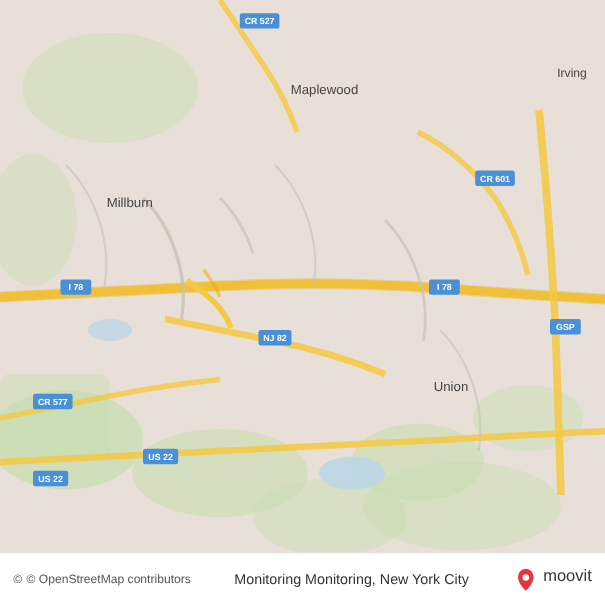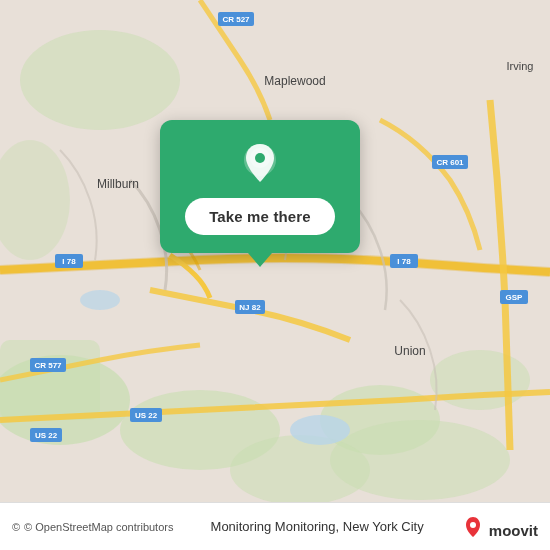--- a/index.html
+++ b/index.html
@@ -94,24 +94,24 @@
     }
 
     #location-info {
       font-size: 13px;
       color: #333;
       font-weight: 500;
     }
 
     #moovit-logo {
       display: flex;
-      align-items: flex-end;
+      align-items: flex-start;
       gap: 4px;
       font-size: 15px;
-      font-weight: bold;
+      font-weight: normal;
       color: #333;
     }
 
     #moovit-icon {
       width: 24px;
       height: 24px;
     }
   </style>
 </head>
 <body>
@@ -187,30 +187,20 @@
     <rect x="218" y="12" width="36" height="14" rx="2" fill="#4a90d9"></rect>
     <text x="236" y="22" text-anchor="middle" font-size="8" font-weight="bold" fill="white">CR 527</text>
 
     <text x="295" y="85" text-anchor="middle" font-size="12" fill="#444" font-weight="500">Maplewood</text>
     <text x="118" y="188" text-anchor="middle" font-size="12" fill="#444" font-weight="500">Millburn</text>
     <text x="410" y="355" text-anchor="middle" font-size="12" fill="#444" font-weight="500">Union</text>
     <text x="520" y="70" text-anchor="middle" font-size="11" fill="#444">Irving</text>
 
   </svg>
 
-  <div id="popup-card">
-
-    <svg id="popup-pin" viewBox="0 0 48 48" xmlns="http://www.w3.org/2000/svg">
-      <circle cx="24" cy="22" r="16" fill="white" opacity="0.25"></circle>
-      <circle cx="24" cy="20" r="10" fill="white" opacity="0.3"></circle>
-      <path d="M24 6 C16 6 10 12 10 20 C10 30 24 44 24 44 C24 44 38 30 38 20 C38 12 32 6 24 6Z" fill="white" opacity="0.9"></path>
-      <circle cx="24" cy="20" r="5" fill="#2eaa6e"></circle>
-    </svg>
-    <button id="take-me-there-btn">Take me there</button>
-  </div>
 </div>
 
 <div id="bottom-bar">
   <div id="attribution">
     <span>©</span>
     <span>© OpenStreetMap contributors</span>
   </div>
   <div id="location-info">Monitoring Monitoring, New York City</div>
   <div id="moovit-logo">
 

